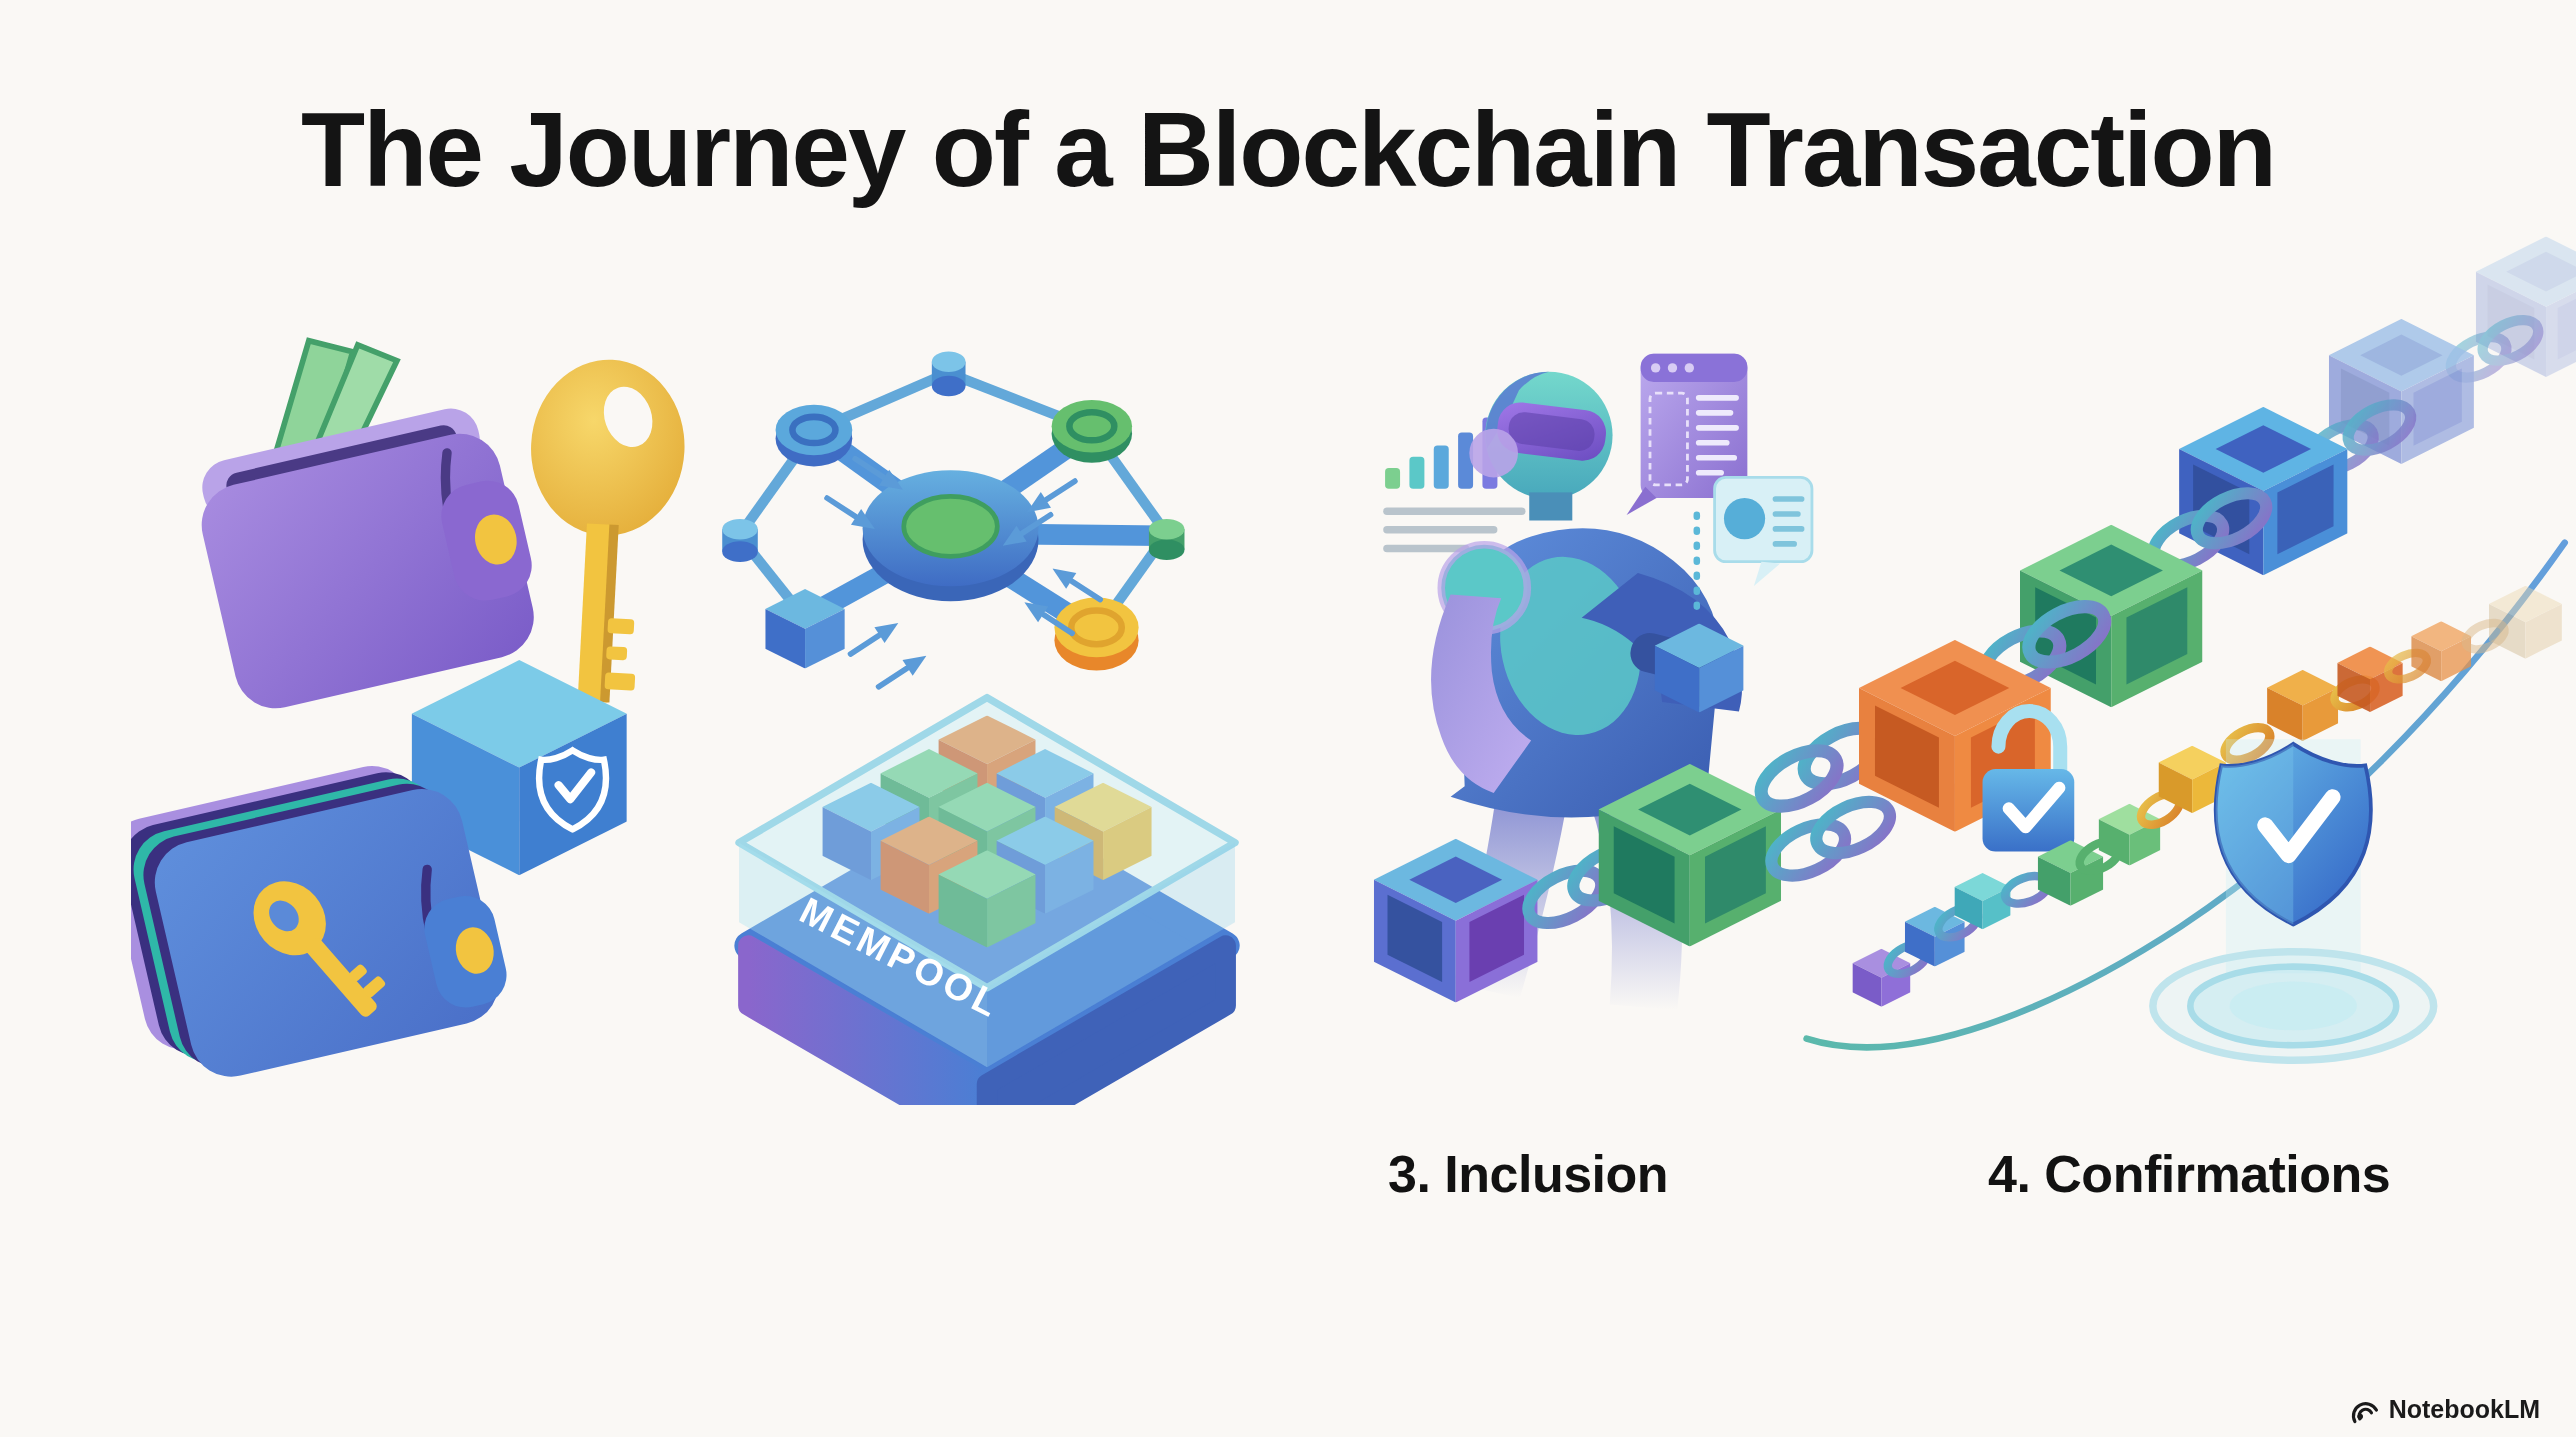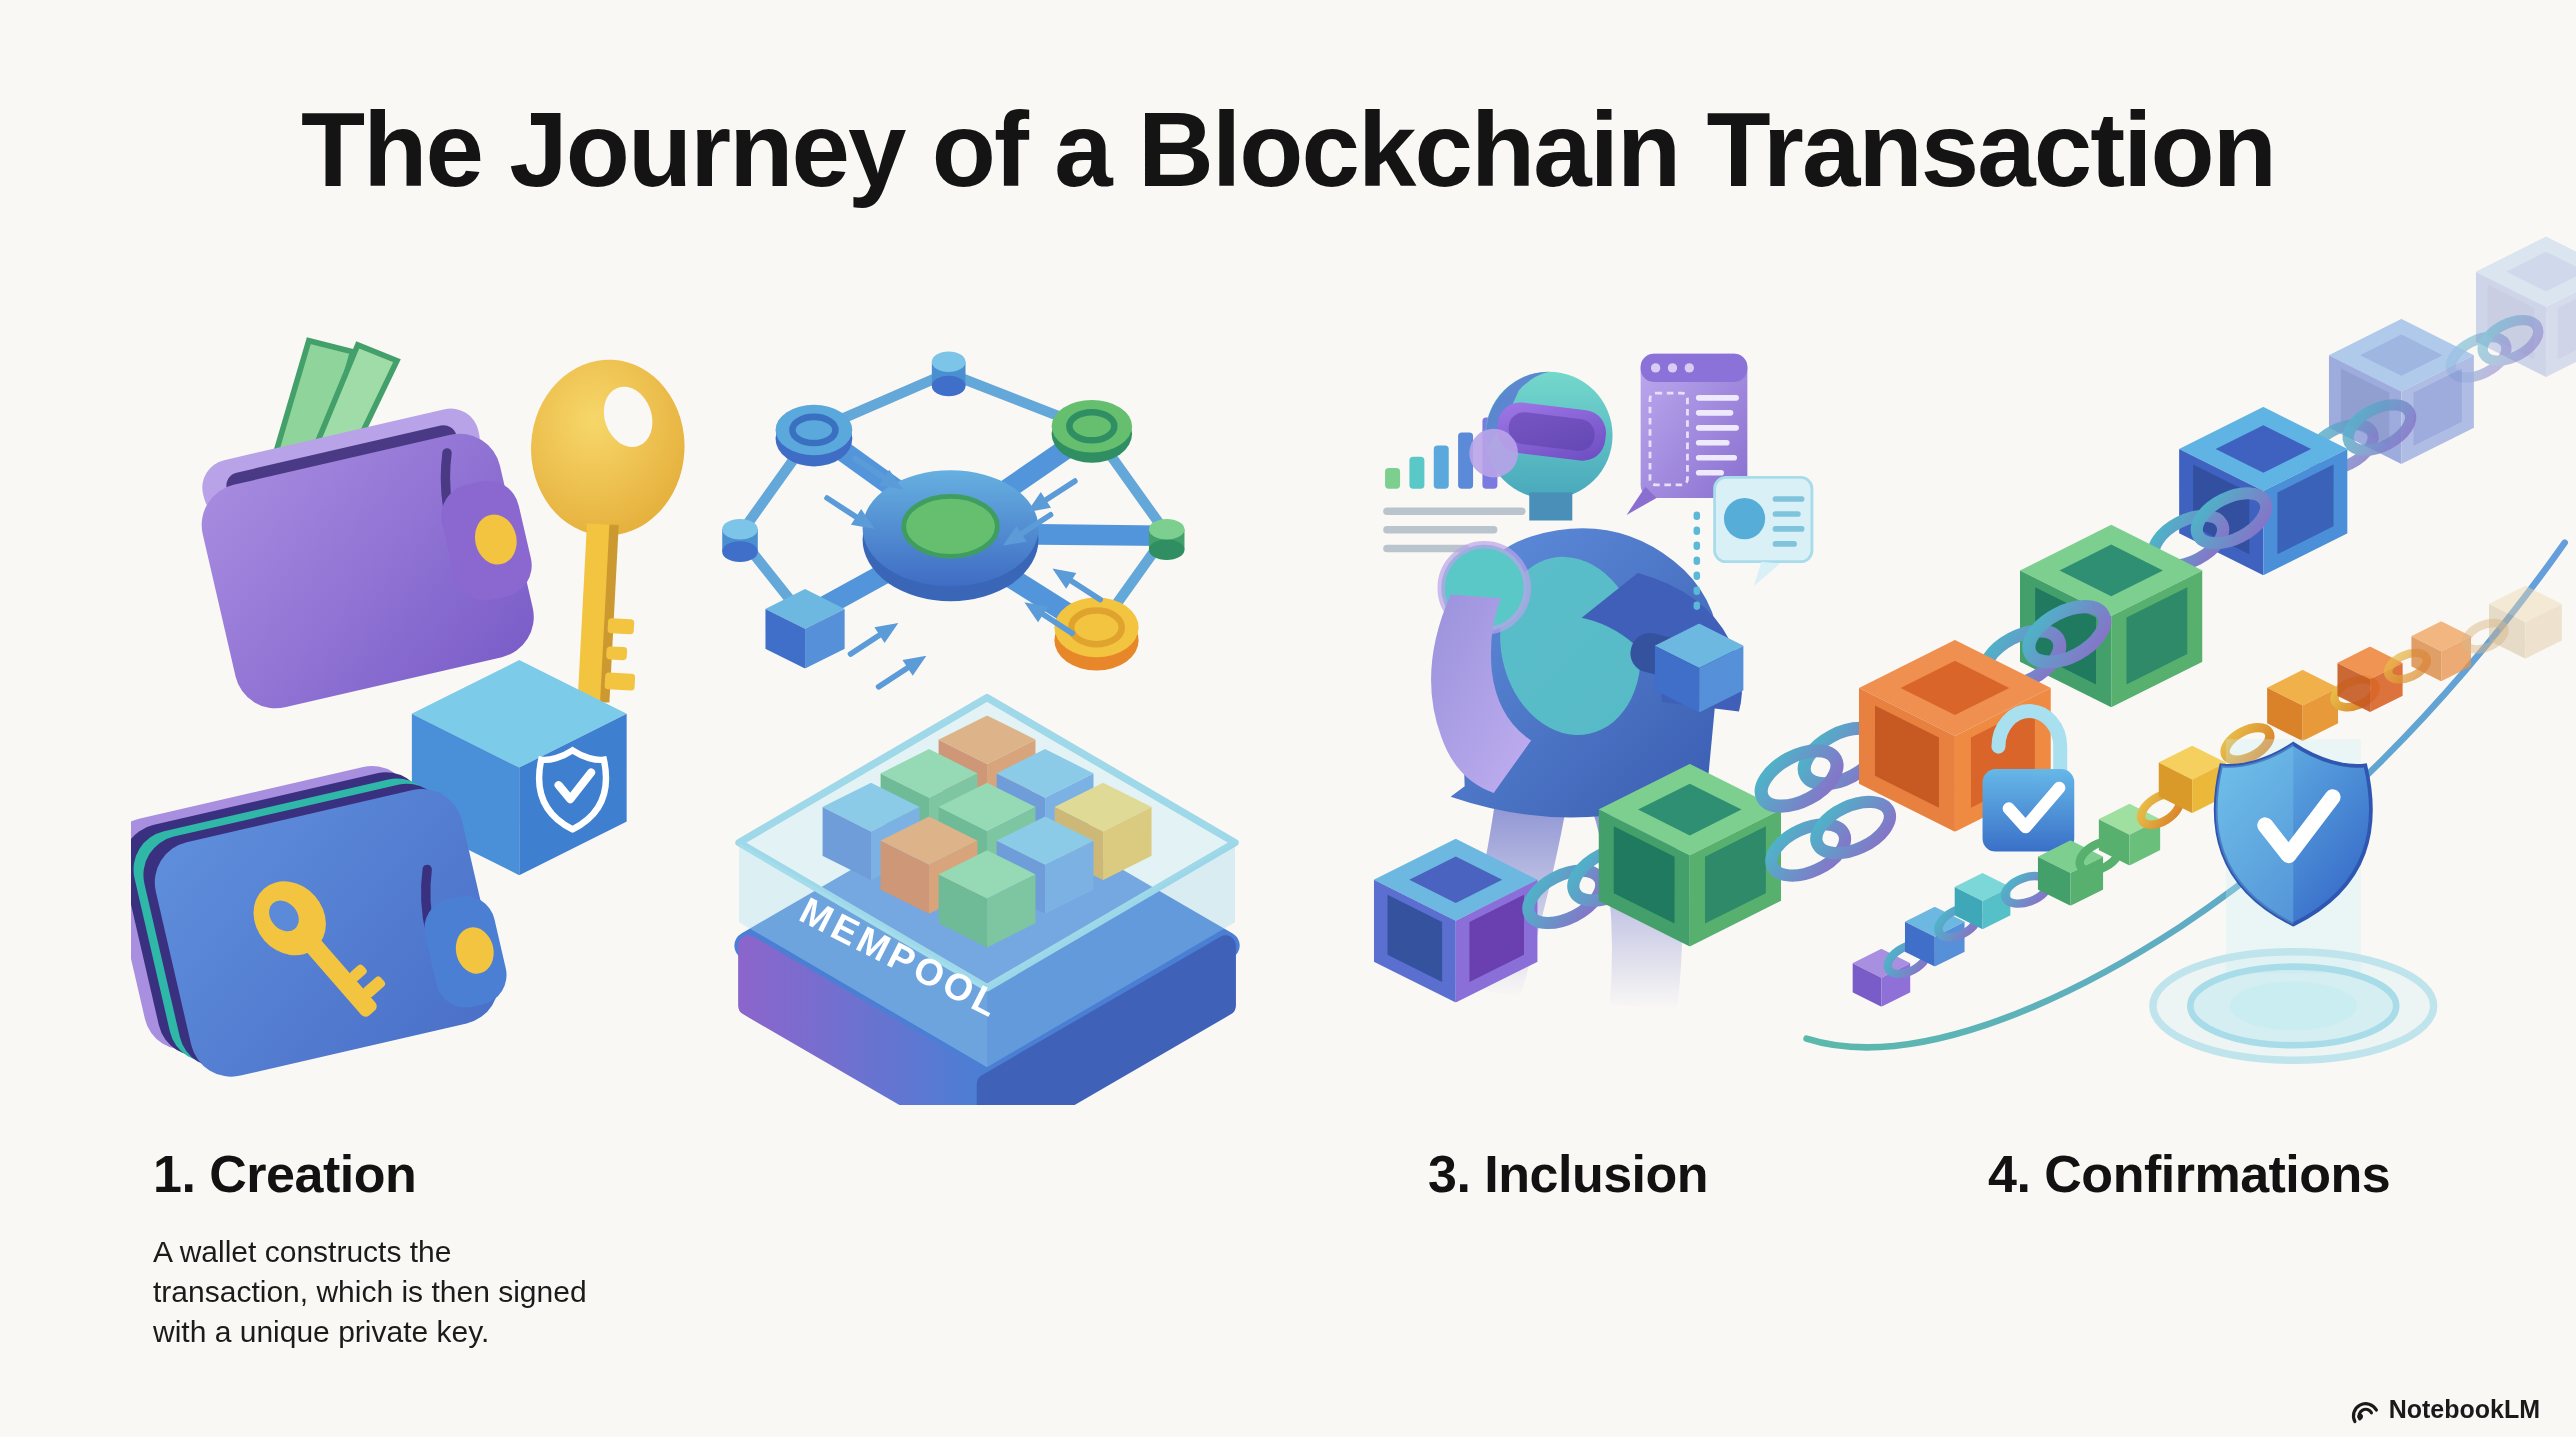--- a/index.html
+++ b/index.html
@@ -7,21 +7,21 @@
   body { font-family:"Liberation Sans", sans-serif; background:#FAF8F5; overflow:hidden; }
   #canvas { position:relative; width:2576px; height:1438px; background:#FAF8F5; }
   .title { position:absolute; top:90px; left:0; width:2576px; text-align:center;
            font-size:105px; font-weight:700; letter-spacing:-1.9px; color:#141414; }
   .step { position:absolute; width:562px; }
   .step h2 { font-size:52px; font-weight:700; color:#121212; letter-spacing:-0.5px; }
   .step p  { margin-top:28px; font-size:30px; line-height:1.34; color:#1b1b1b;
              white-space:pre-line; font-weight:500; }
   #step1 { left:153px;  top:1144px; }
   #step2 { left:777px;  top:1144px; }
-  #step3 { left:1388px; top:1144px;margin-left:40px; }
+  #step3 { left:1388px; top:1144px; }
   #step4 { left:1988px; top:1144px; }
   .illu { position:absolute; }
   #illu1 { left:131px;  top:337px; }
   #illu2 { left:711px;  top:337px; }
   #illu3 { left:1357px; top:337px; }
   #illu4 { left:1741px; top:215px; }
   .watermark { position:absolute; right:36px; bottom:14px; display:flex; align-items:center; gap:9.4px; }
   .watermark span { font-size:25px; font-weight:600; color:#1a1a1a; }
   .mempool-text { font-size:40px; font-weight:700; letter-spacing:4px; fill:#ffffff; }
 </style>
@@ -403,26 +403,20 @@
         <ellipse cx="0" cy="55" rx="150" ry="58" fill="rgba(190,230,240,0.22)" stroke="#bfe4ec" stroke-width="8"></ellipse>
         <ellipse cx="0" cy="55" rx="110" ry="42" fill="rgba(170,225,238,0.35)" stroke="#a8dce8" stroke-width="7"></ellipse>
         <ellipse cx="0" cy="55" rx="68" ry="26" fill="#c8ecf2" opacity="0.85"></ellipse>
       </g>
       <path d="M0,-225 C27,-207 57,-199 77,-202 C92,-138 83,-73 0,-32 C-83,-73 -92,-138 -77,-202 C-57,-199 -27,-207 0,-225 Z" fill="url(#gShield)" stroke="#2f56b0" stroke-width="4"></path>
       <path d="M0,-225 C-27,-207 -57,-199 -77,-202 C-92,-138 -83,-73 0,-32 Z" fill="#7cc8ec" opacity="0.35"></path>
       <path d="M-30,-138 L-5,-106 L42,-168" fill="none" stroke="#ffffff" stroke-width="17" stroke-linecap="round" stroke-linejoin="round"></path>
     </g>
   </svg>
 
-  <div id="step1" class="step">
-    <h2>1. Creation</h2>
-    <p>A wallet constructs the
-transaction, which is then signed
-with a unique private key.</p>
-  </div>
   <div id="step3" class="step">
     <h2>3. Inclusion</h2>
   </div>
   <div id="step4" class="step">
     <h2>4. Confirmations</h2>
   </div>
 
   <div class="watermark">
     <svg width="32" height="30" viewBox="0 0 34 32">
       <g transform="rotate(-28 17 18)" fill="none" stroke="#1a1a1a" stroke-width="3.4" stroke-linecap="round">

